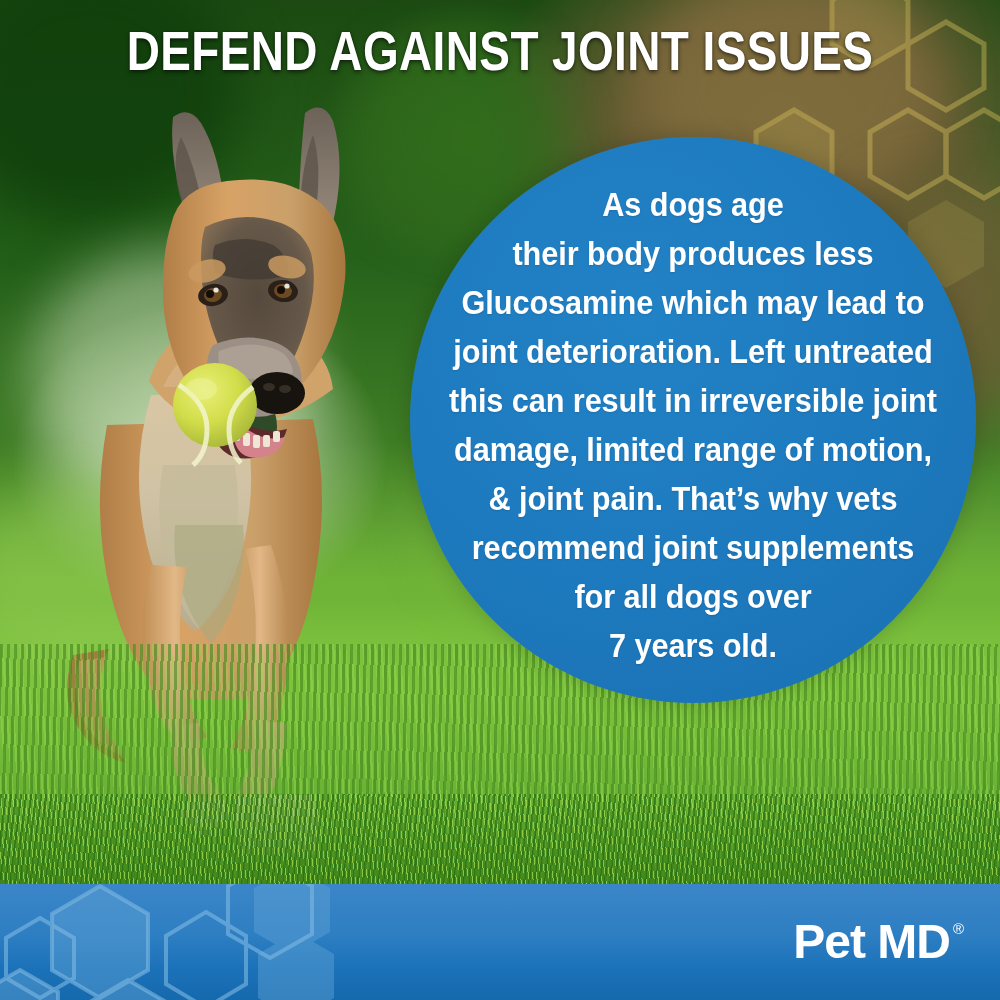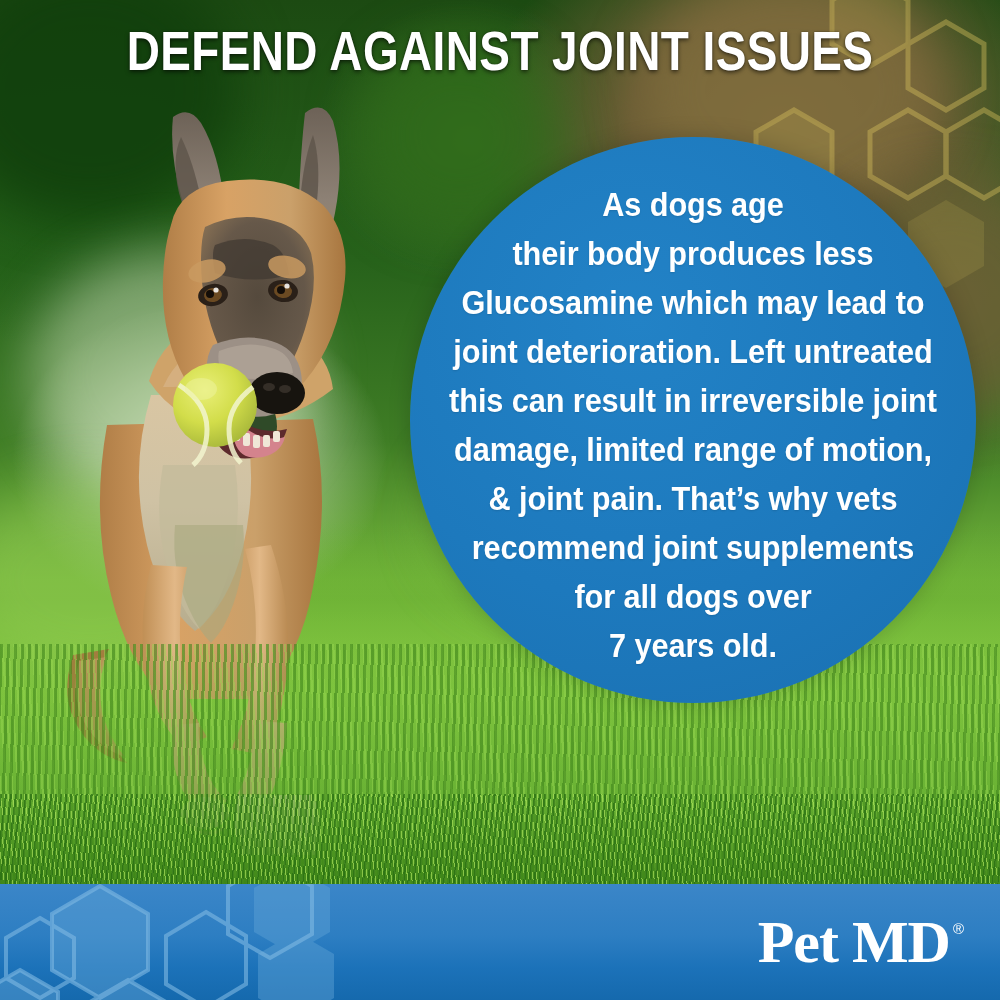--- a/index.html
+++ b/index.html
@@ -90,22 +90,22 @@
     position:absolute;left:0;right:0;bottom:0;height:116px;
     background:linear-gradient(to bottom, #3b86c8 0%, #2d7ec2 45%, #1c72b9 72%, #1569ad 100%);
     overflow:hidden;
   }
   .footer-hex{position:absolute;left:0;top:0;width:420px;height:116px;}
   .logo{
     position:absolute;right:36px;top:50%;transform:translateY(-50%);
     display:flex;align-items:flex-start;color:#fff;
   }
   .logo-word{
-    font-family:Liberation Serif, serif;
-    font-weight:bold;font-size:60px;line-height:52px;
+    font-family:Liberation Sans, sans-serif;
+    font-weight:bold;font-size:48px;line-height:52px;
     letter-spacing:-1px;
   }
   .logo-reg{font-size:15px;line-height:18px;margin-left:3px;margin-top:4px;font-family:"Liberation Sans",sans-serif;}
 </style>
 </head>
 <body>
 
 <div id="poster">
 
   <div class="photo">

